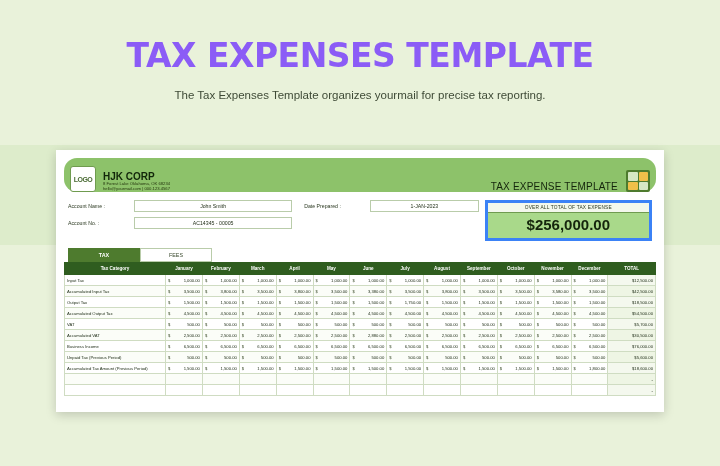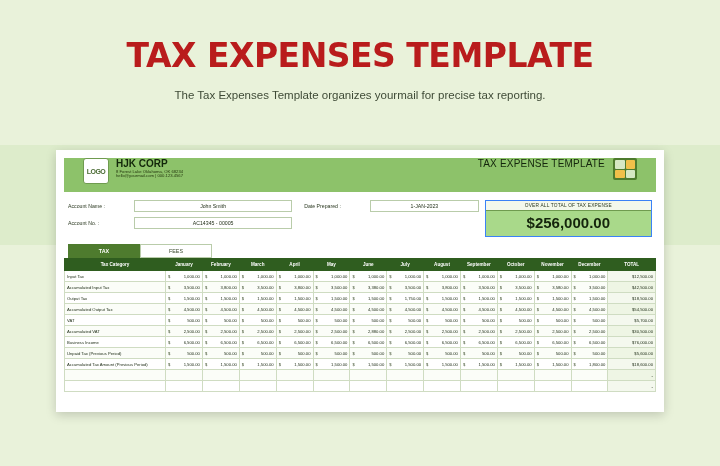--- a/index.html
+++ b/index.html
@@ -20,44 +20,45 @@
   }
   .header {
     position: relative;
     text-align: center;
     padding-top: 36px;
   }
   .title {
     font-size: 33px;
     font-weight: bold;
     letter-spacing: -0.5px;
-    color: #b91c1c;
+    color: #8b5cf6;
     font-family: "DejaVu Sans", sans-serif;
   }
   .subtitle {
     margin-top: 12px;
     font-size: 11.5px;
     color: #3e4a36;
     line-height: 1.5;
   }
   
   .sheet {
     position: absolute;
     left: 56px; top: 150px;
     width: 608px; height: 262px;
     background: #ffffff;
     box-shadow: 0 3px 10px rgba(0,0,0,0.18);
     padding: 8px 8px 6px 8px;
   }
   .brandbar {
     display: flex;
-    align-items: flex-start;
+    align-items: flex-end;
     background: #8dc26a;
     height: 34px;
-    padding: 0 19px;
+    padding: 0 6px;
+    border-radius: 13px;
   }
   .logo-box {
     width: 26px; height: 26px;
     background: #ffffff;
     border-radius: 3px;
     display: flex; align-items: center; justify-content: center;
     font-size: 7px; font-weight: bold; color: #4a6b33;
     letter-spacing: -0.5px;
     border: 1px solid #6f9b4f;
   }
@@ -103,21 +104,21 @@
     background: #fff;
     height: 12px;
     font-size: 5.2px;
     color: #23301a;
     display: flex; align-items: center; justify-content: center;
   }
   .info-col2 { width: 175px; margin-left: 6px; }
   .total-box {
     margin-left: auto;
     width: 168px;
-    border: 1px solid #3b82f6;
+    border: 3px solid #3b82f6;
     background: #fff;
   }
   .total-head {
     background: #f3f8ec;
     border-bottom: 1px solid #6f9b4f;
     font-size: 4.8px;
     text-align: center;
     color: #2c3a22;
     padding: 2px 0;
     letter-spacing: 0.2px;

